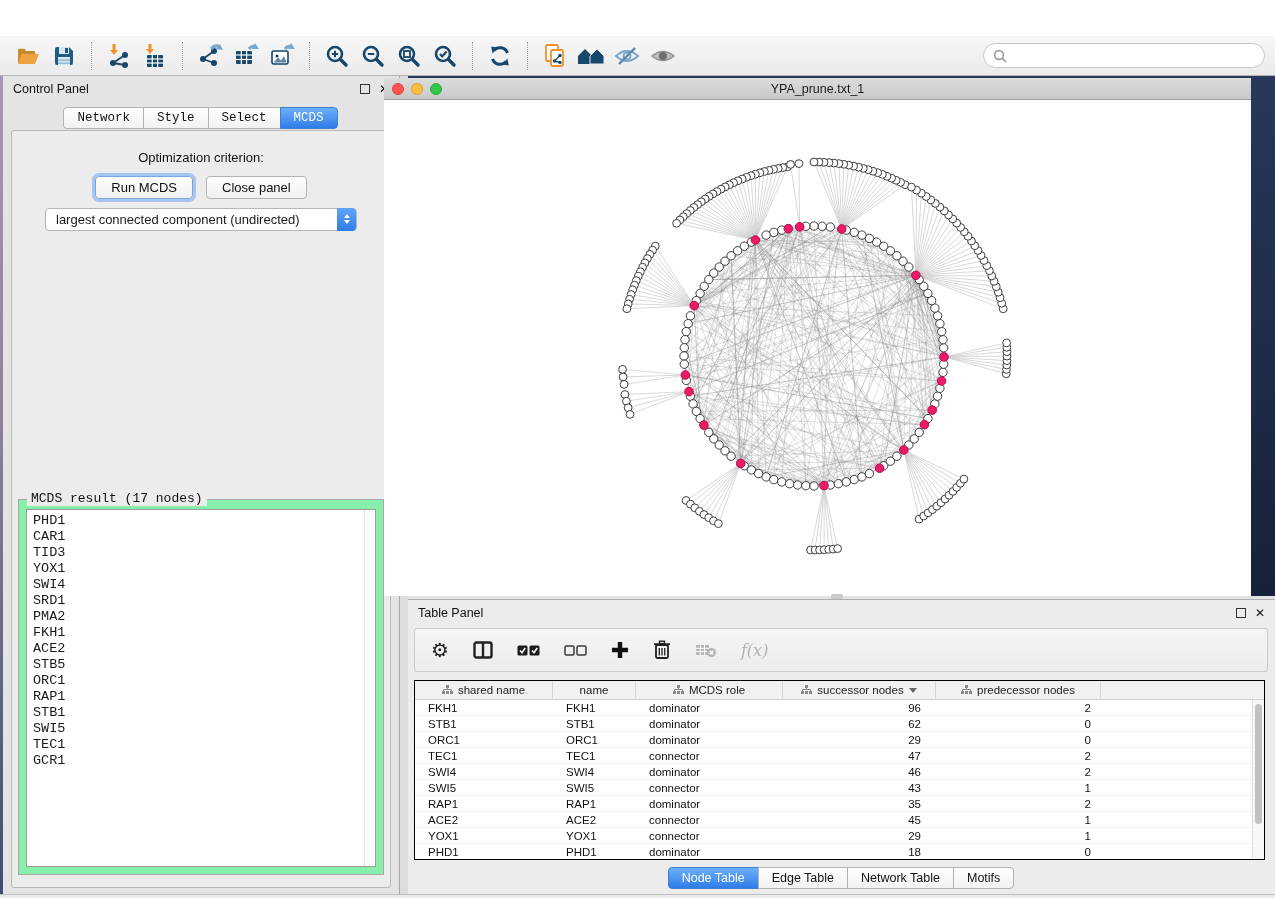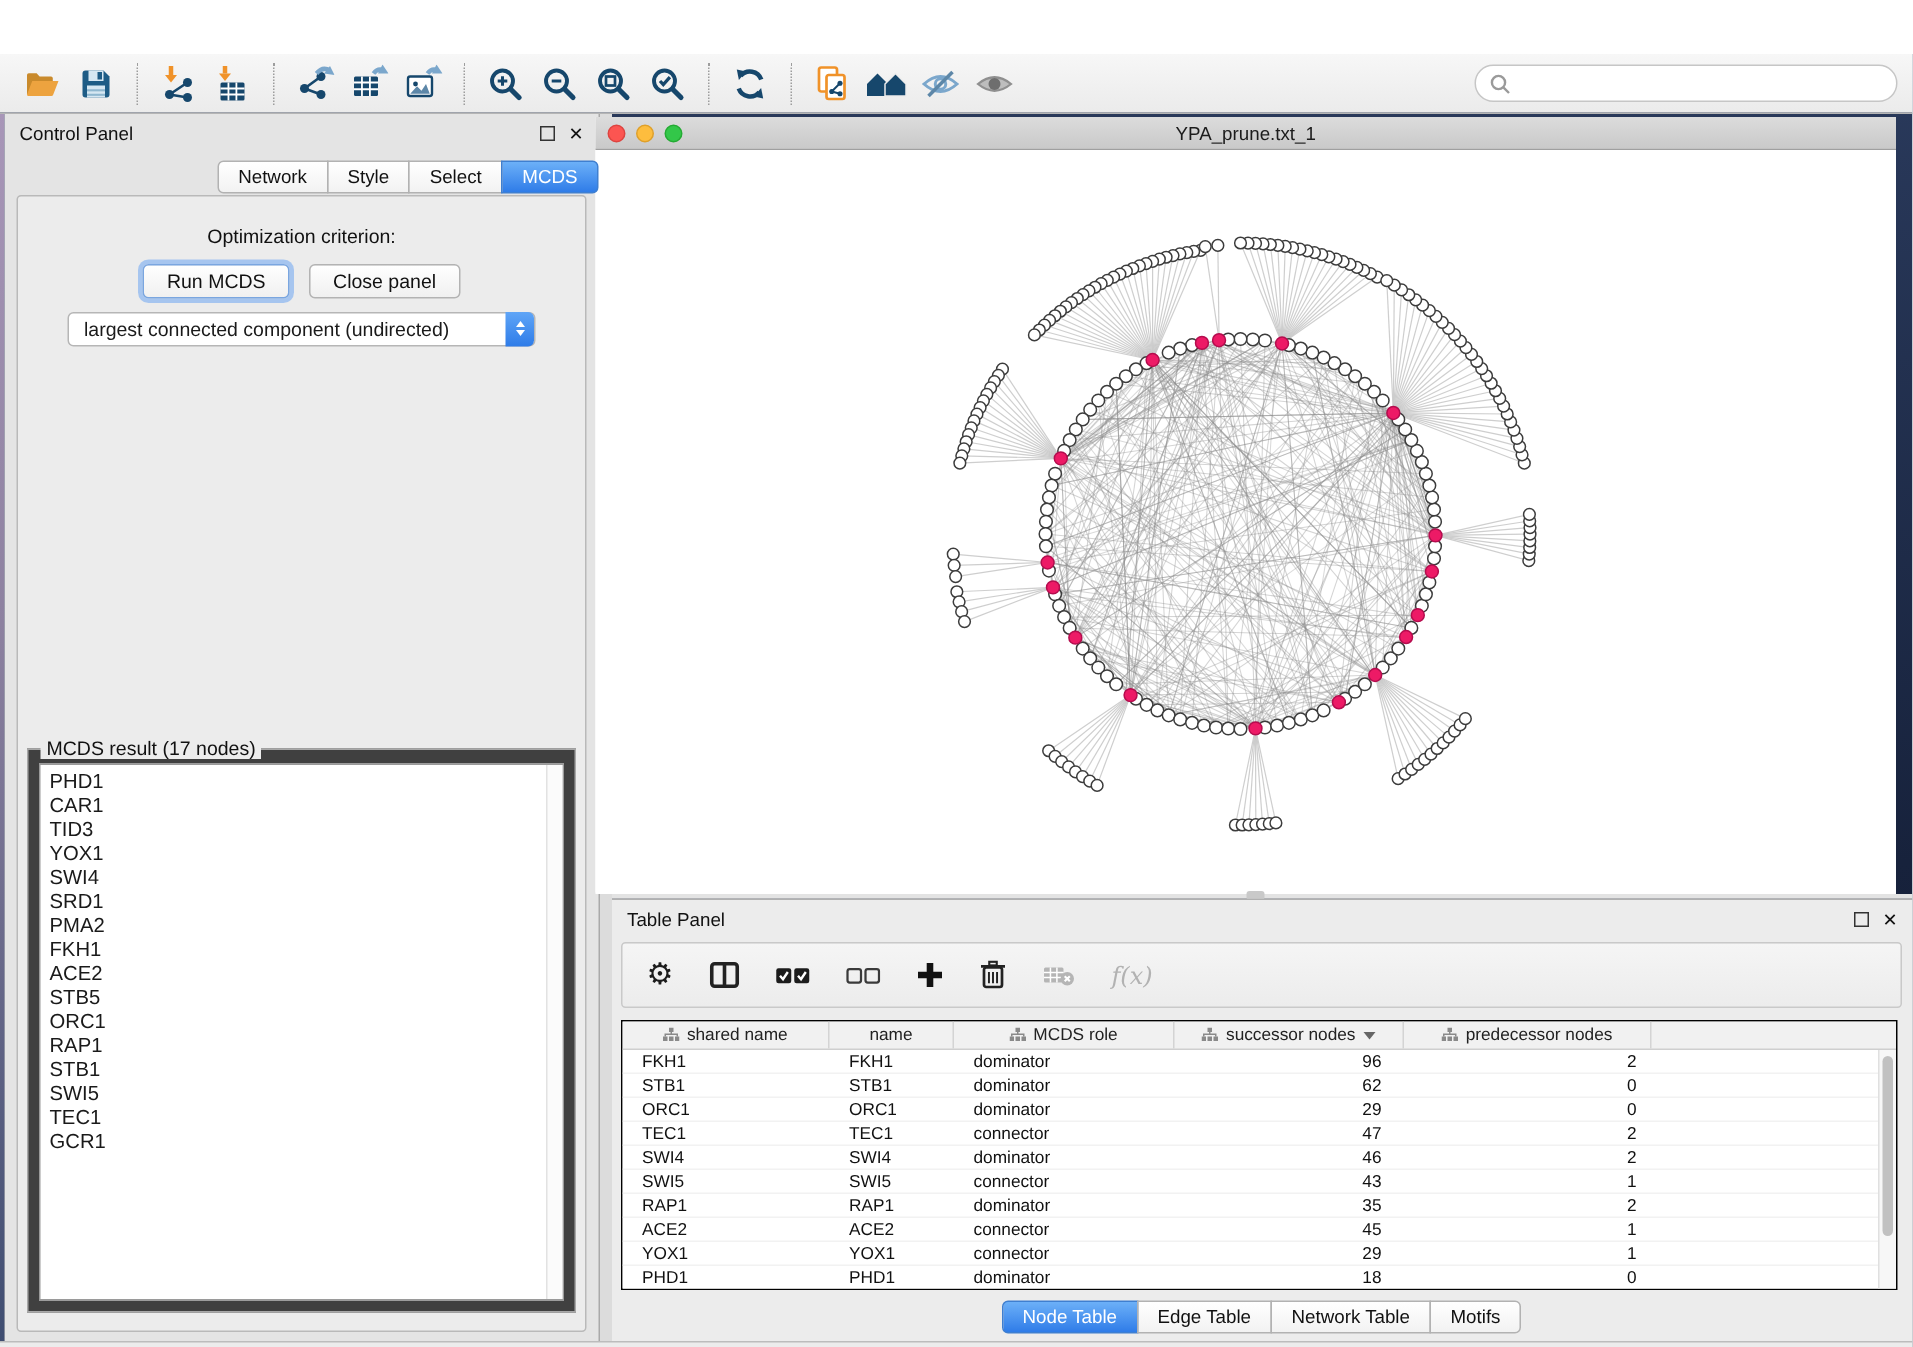--- a/index.html
+++ b/index.html
@@ -22,55 +22,55 @@
   #left-sliver { position:absolute; left:0; top:40px; width:3px; height:850px;
     background:linear-gradient(#a896b8,#8d81a0 40%,#3a4a6e); }
 
   
   #control-panel { position:absolute; left:3px; top:40px; width:397px; height:818px;
     background:#e4e4e4; border-right:1px solid #a9a9a9; }
   .panel-header { display:flex; align-items:center; padding:6px 10px 4px 10px; font-size:12.5px; color:#111; }
   .win-icons { margin-left:auto; display:flex; gap:9px; align-items:center; }
   .float-icon { width:10px; height:10px; border:1.5px solid #333; }
   .close-icon { font-size:12px; font-weight:bold; color:#111; line-height:10px; }
-  #cp-tabs { position:absolute; left:0; right:0; top:31px; display:flex; justify-content:flex-end; z-index:2; }
+  #cp-tabs { position:absolute; left:0; right:0; top:31px; display:flex; justify-content:center; z-index:2;font-family:Liberation Mono, monospace; }
   .tab { padding:3px 13px; font-size:12.5px; background:linear-gradient(#ffffff,#f2f2f2);
     border:1px solid #b2b2b2; margin-left:-1px; color:#111; }
   .tab:first-child { border-radius:4px 0 0 4px; }
   .tab:last-child { border-radius:0 4px 4px 0; }
   .tab.selected { background:linear-gradient(#6cb0f8,#2f7ce8); color:#fff; border-color:#3f7fd0; }
   #cp-content { position:absolute; left:8px; right:8px; top:54px; bottom:6px;
     background:#ececec; border:1px solid #b9b9b9; border-radius:3px; }
   #opt-label { text-align:center; margin-top:19px; font-size:13px; color:#111; }
   #criterion-select { width:312px; height:23px; margin:9px auto 0 auto; background:#fff;
     border:1px solid #b6b6b6; border-radius:4px; display:flex; align-items:center; position:relative; }
   #criterion-select .sel-text { padding-left:10px; font-size:13px; }
   .stepper { position:absolute; right:0; top:-1px; width:19px; height:23px; border-radius:0 4px 4px 0;
     background:linear-gradient(#5fa5f7,#2f7ce8); display:flex; flex-direction:column; align-items:center; justify-content:center; gap:2px; }
   .tri-up { width:0; height:0; border:3.5px solid transparent; border-bottom:4.5px solid #fff; margin-top:-2px;}
   .tri-down { width:0; height:0; border:3.5px solid transparent; border-top:4.5px solid #fff; }
   #cp-buttons { display:flex; justify-content:center; gap:13px; margin-top:11px; }
   .btn { height:23px; padding:0 15px; background:linear-gradient(#ffffff,#f0f0f0);
     border:1px solid #b3b3b3; border-radius:4px; font-size:13px; display:flex; align-items:center; color:#111; }
   .btn.focused { box-shadow:0 0 0 3px rgba(110,165,242,.55); border-color:#7aa6e0; }
   #mcds-group { position:absolute; left:6px; right:6px; top:368px; bottom:12px;
-    border:1px solid #a8a8a8; background:#404040; }
+    border:1px solid #a8a8a8; background:#86efac;font-family:Liberation Mono, monospace; }
   #mcds-group-title { position:absolute; top:-9px; left:8px; background:#ececec; padding:0 4px; font-size:13px; color:#111; }
   #mcds-list { position:absolute; left:7px; right:7px; top:9px; bottom:7px; background:#fff;
     border:1px solid #9a9a9a; font-size:13.5px; line-height:16px; padding:3px 0 0 6px; overflow:hidden; }
   #mcds-scroll { position:absolute; right:0; top:0; bottom:0; width:11px; background:#fbfbfb; border-left:1px solid #e2e2e2; }
   .mcds-item { height:16px; }
 
   
   #splitter-v { position:absolute; left:400px; top:40px; width:8px; height:818px; background:#dcdcdc; }
   #splitter-v .grip { position:absolute; left:1px; top:403px; width:5px; height:16px;
     background:repeating-linear-gradient(#bdbdbd 0 1px,#efefef 1px 3px); border:1px solid #c2c2c2; }
 
   
-  #network-window { position:absolute; left:397px; top:42px; width:867px; height:518px; background:#fff; }
+  #network-window { position:absolute; left:384px; top:42px; width:867px; height:518px; background:#fff; }
   #net-titlebar { height:22px; background:linear-gradient(#dcdcdc,#c9c9c9); border-bottom:1px solid #9f9f9f;
     display:flex; align-items:center; padding:0 8px; position:relative; }
   .traffic { width:12px; height:12px; border-radius:50%; margin-right:7px; }
   .t-red { background:#fc5551; border:1px solid #dd4440; }
   .t-yellow { background:#fdbd3e; border:1px solid #dfa02a; }
   .t-green { background:#33c749; border:1px solid #24ab33; }
   #net-title { position:absolute; left:0; right:0; text-align:center; font-size:12.5px; color:#1c1c1c; }
   #net-canvas { position:relative; width:865px; height:495px; background:#fff; }
 
   

